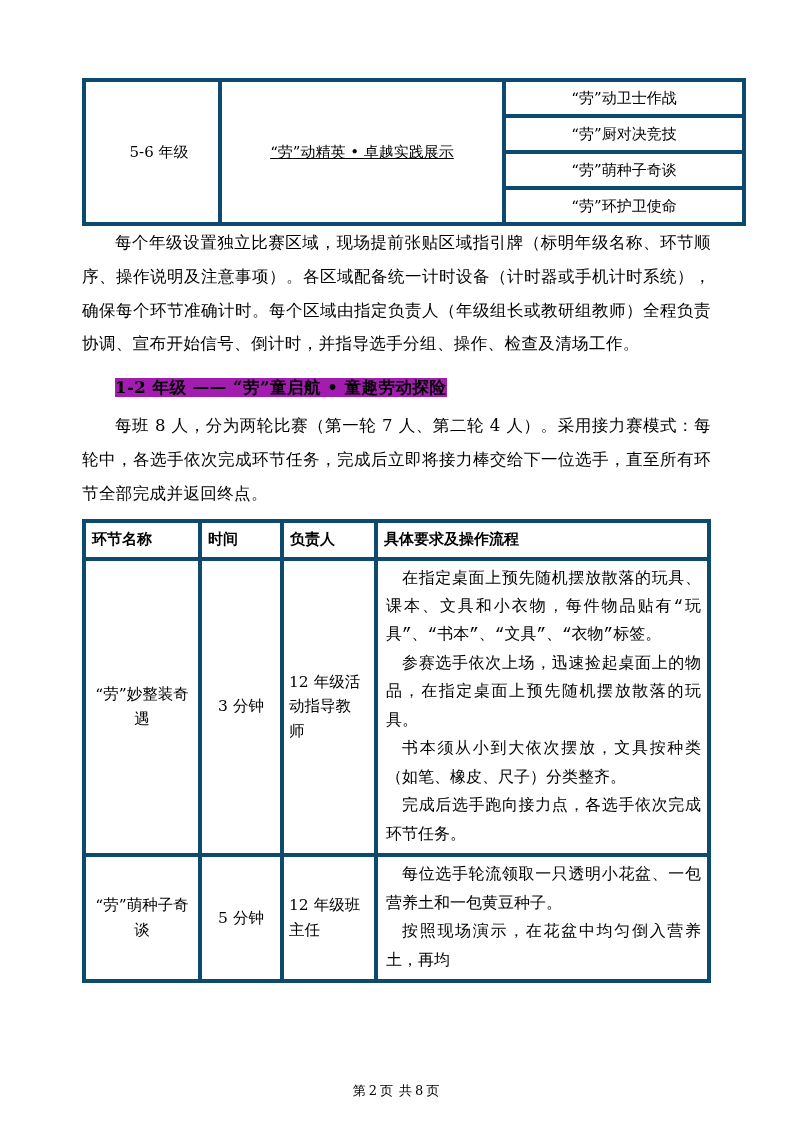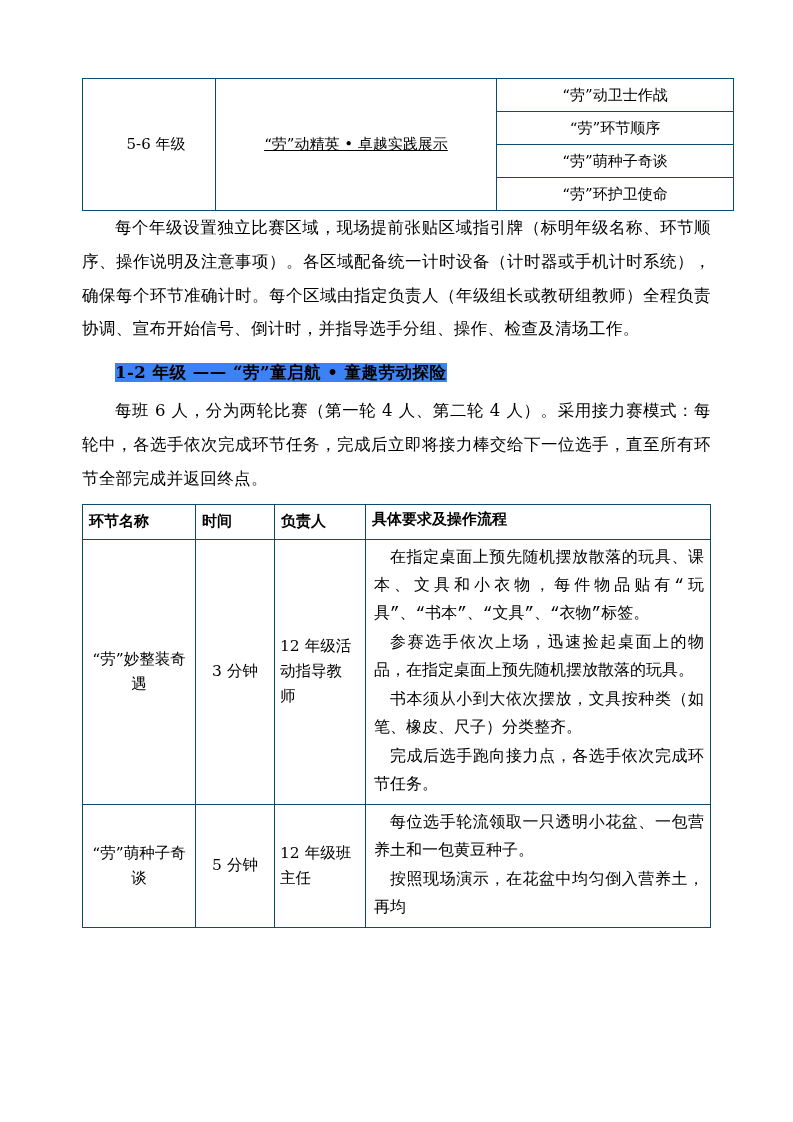--- a/index.html
+++ b/index.html
@@ -23,21 +23,21 @@
     padding: 78px 82px 40px 82px;
   }
 
   
   table.doc-table {
     border-collapse: collapse;
     width: 100%;
     table-layout: fixed;
   }
   table.doc-table td, table.doc-table th {
-    border: 1px solid #0c4a6e;
+    border: 4px solid #0c4a6e;
     padding: 3px 6px;
     font-size: 15px;
     line-height: 1.5;
     vertical-align: middle;
     font-family: "DejaVu Serif", "Liberation Serif", serif;
     margin-left: 23px;
   }
 
   .top-table td {
     text-align: center;
@@ -60,39 +60,39 @@
   }
 
   
   .highlight-heading {
     margin: 10px 0 4px 0;
     text-indent: 2em;
     font-size: 16.5px;
     line-height: 2.05;
   }
   .highlight-heading span.hl {
-    background: #3b82f6;
+    background: #a21caf;
     font-weight: bold;
     letter-spacing: 0.5px;
   }
 
   
   .detail-table {
     margin-top: 8px;
   }
   .detail-table th {
     text-align: left;
     font-weight: bold;
     height: 28px;
     font-size: 15.5px;
   }
   .detail-table .dc1 { width: 100px; }
   .detail-table .dc2 { width: 66px; }
   .detail-table .dc3 { width: 78px; }
-  .detail-table .dc4 { width: auto; font-family: Liberation Mono, monospace; }
+  .detail-table .dc4 { width: auto; }
 
   .detail-table td.cell-center {
     text-align: center;
     vertical-align: middle;
     font-size: 15.5px;
     line-height: 1.6;
   }
   .detail-table td.cell-mid {
     text-align: left;
     vertical-align: middle;
@@ -133,41 +133,41 @@
 <div class="page">
 
   <table class="doc-table top-table">
     <tbody>
         <tr>
       <td class="c1" rowspan="4">5-6 年级</td>
       <td class="c2" rowspan="4">“劳”动精英 • 卓越实践展示</td>
       <td class="c3">“劳”动卫士作战</td>
     </tr>
     <tr>
-      <td class="c3">“劳”环节顺序</td>
+      <td class="c3">“劳”厨对决竞技</td>
     </tr>
     <tr>
       <td class="c3">“劳”萌种子奇谈</td>
     </tr>
     <tr>
       <td class="c3">“劳”环护卫使命</td>
     </tr>
   </tbody>
     </table>
 
   <div class="para-block">
     <p class="body-text">每个年级设置独立比赛区域，现场提前张贴区域指引牌（标明年级名称、环节顺序、操作说明及注意事项）。各区域配备统一计时设备（计时器或手机计时系统），确保每个环节准确计时。每个区域由指定负责人（年级组长或教研组教师）全程负责协调、宣布开始信号、倒计时，并指导选手分组、操作、检查及清场工作。</p>
   </div>
 
   <div class="highlight-heading">
     <span class="hl">1-2 年级 —— “劳”童启航 • 童趣劳动探险</span>
   </div>
 
   <div class="para-block">
-    <p class="body-text">每班 6 人，分为两轮比赛（第一轮 4 人、第二轮 4 人）。采用接力赛模式：每轮中，各选手依次完成环节任务，完成后立即将接力棒交给下一位选手，直至所有环节全部完成并返回终点。</p>
+    <p class="body-text">每班 8 人，分为两轮比赛（第一轮 7 人、第二轮 4 人）。采用接力赛模式：每轮中，各选手依次完成环节任务，完成后立即将接力棒交给下一位选手，直至所有环节全部完成并返回终点。</p>
   </div>
 
   <table class="doc-table detail-table">
     <tbody>
         <tr>
       <th class="dc1">环节名称</th>
       <th class="dc2">时间</th>
       <th class="dc3">负责人</th>
       <th class="dc4">具体要求及操作流程</th>
     </tr>
@@ -187,14 +187,17 @@
       <td class="cell-center">5 分钟</td>
       <td class="cell-mid">12 年级班主任</td>
       <td class="cell-body">
         <p>每位选手轮流领取一只透明小花盆、一包营养土和一包黄豆种子。</p>
         <p>按照现场演示，在花盆中均匀倒入营养土，再均</p>
       </td>
     </tr>
   </tbody>
     </table>
 
+  <div class="footer">
+    <span class="pg">第</span><span class="pg">2</span><span class="pg">页 共</span><span class="pg">8</span><span class="pg">页</span>
+  </div>
 
 </div>
 
 </body></html>

